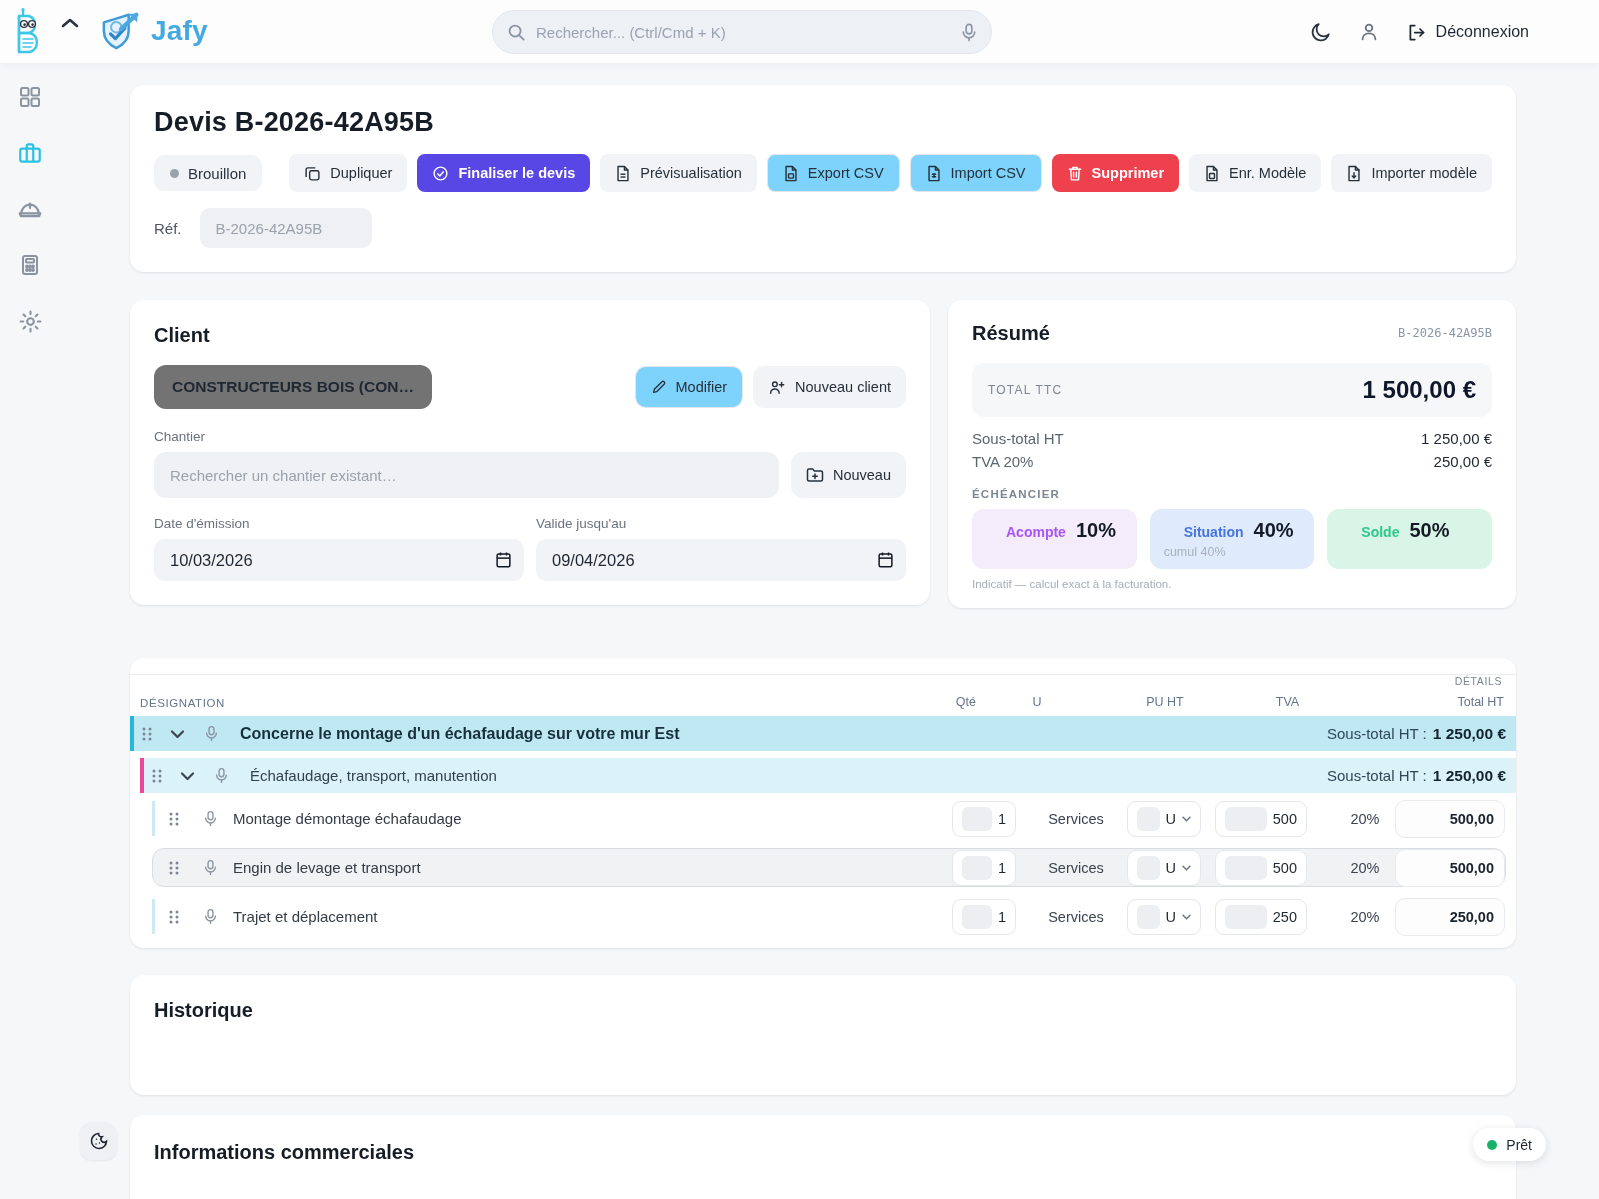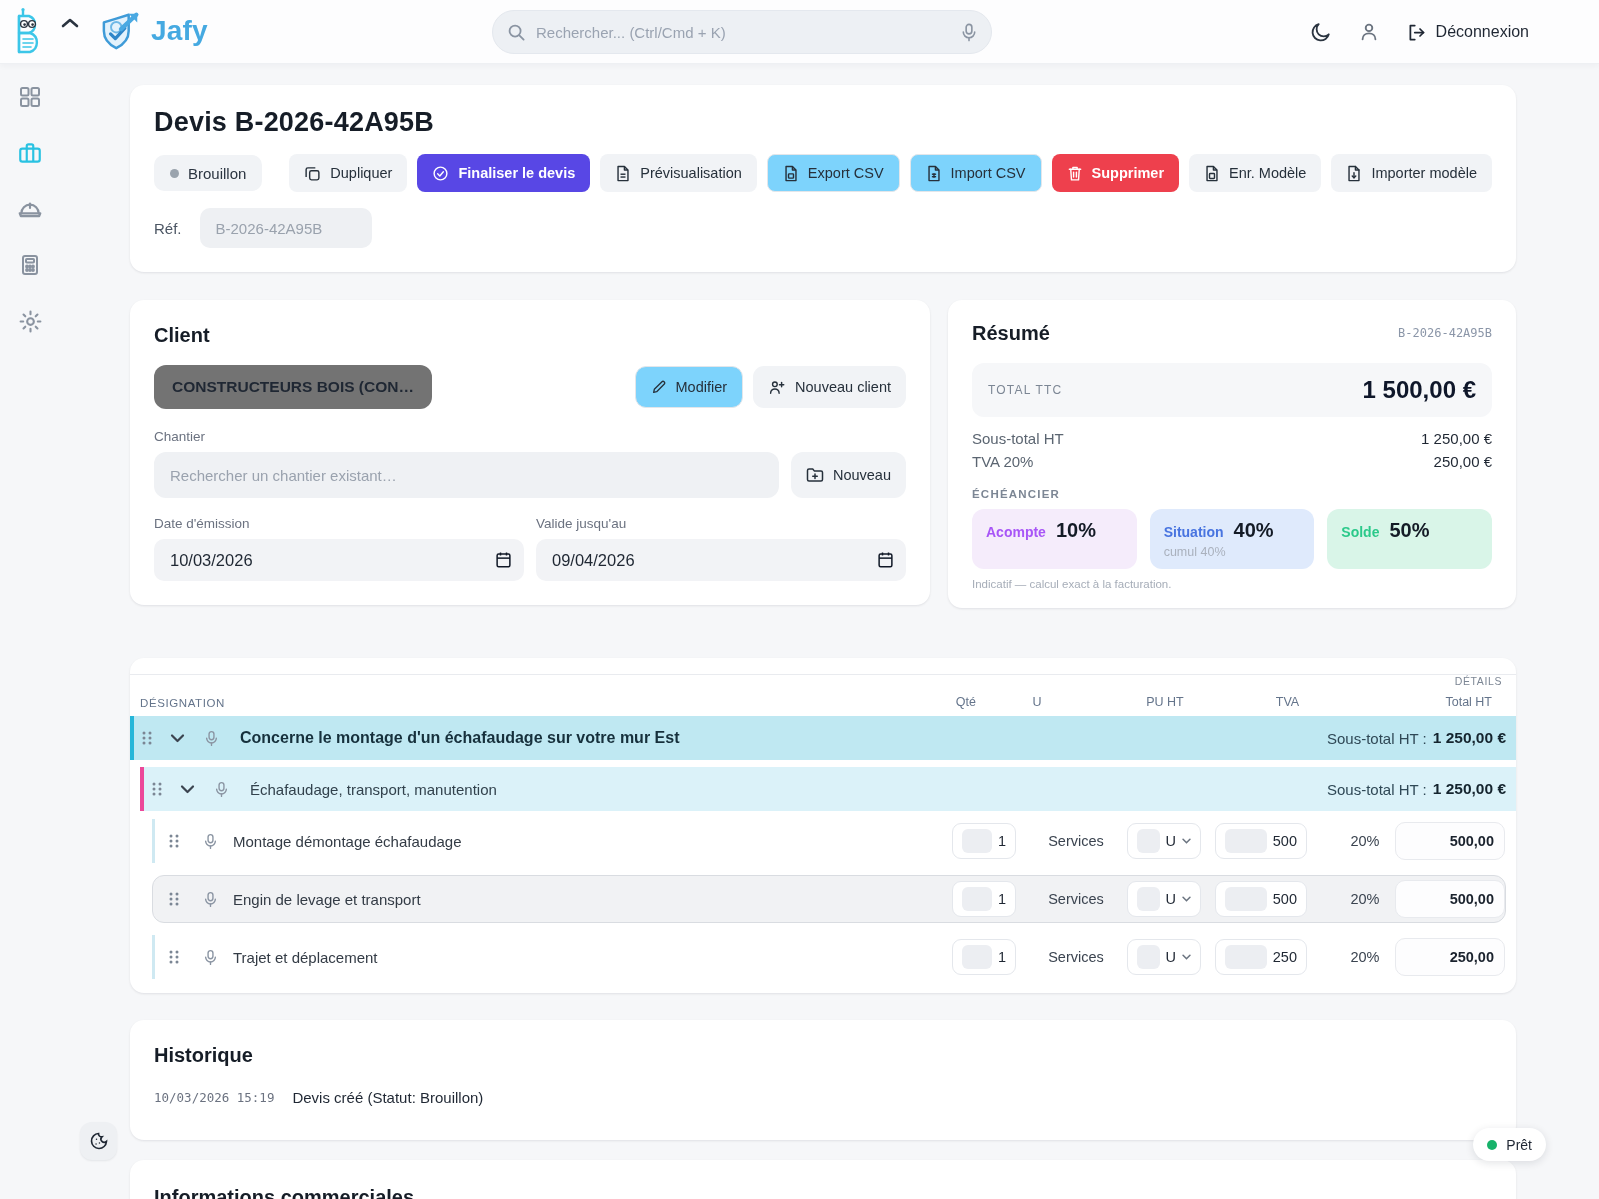--- a/index.html
+++ b/index.html
@@ -118,42 +118,42 @@
   }
   .total-label { font-size:12px; letter-spacing:1.2px; color:#7c8694; font-weight:500; }
   .total-value { font-size:24px; font-weight:700; color:#0f172a; }
   .sum-line { display:flex; justify-content:space-between; margin-top:13px; font-size:15px; }
   .sum-line .lbl { color:#5b6571; }
   .sum-line .val { color:#1f2733; }
   .sched-label { font-size:11.5px; letter-spacing:1.2px; color:#7c8694; font-weight:600; margin-top:18px; }
   .chips { display:flex; gap:13px; margin-top:9px; }
   .chip { flex:1; border-radius:12px; padding:10px 14px; min-height:48px; }
   .chip-top { display:flex; align-items:baseline; gap:10px; }
-  .chip-label { font-size:14px; font-weight:700; }
+  .chip-label { font-size:14px; font-weight:700;margin-left:20px; }
   .chip-value { font-size:20px; font-weight:700; color:#141b26; }
   .chip-sub { font-size:12.5px; color:#aab1bd; margin-top:3px; }
   .chip-deposit  { background:#f5ecfb; } .chip-deposit .chip-label { color:#a855f7; }
   .chip-situation{ background:#dfeafc; } .chip-situation .chip-label { color:#4874e0; }
   .chip-balance  { background:#d9f5e8; } .chip-balance .chip-label { color:#2bc98a; }
   .footnote { font-size:11.5px; color:#a6adb8; margin-top:9px; }
 
   
   .table-card { margin-top:50px; padding-bottom:14px; overflow:hidden; }
   .table-topspace { height:16px; }
   .thead { position:relative; height:42px; border-top:1px solid #e9ebef; }
   .th { position:absolute; font-size:12.5px; color:#64748b; }
   .th-designation { left:10px; bottom:7px; font-size:11.5px; letter-spacing:.6px; }
   .th-qty  { left:790px; width:56px; bottom:7px; text-align:right; }
   .th-unit { left:872px; width:70px; bottom:7px; text-align:center; }
   .th-pu   { left:985px; width:100px; bottom:7px; text-align:center; }
   .th-tva  { left:1110px; width:95px; bottom:7px; text-align:center; }
   .th-details { right:14px; top:0px; text-align:right; font-size:10.5px; letter-spacing:.6px; color:#7c8694; }
-  .th-total   { right:24px; bottom:7px; text-align:right; }
-
-  .trow { position:relative; height:44px; }
+  .th-total   { right:12px; bottom:7px; text-align:right; }
+
+  .trow { position:relative; height:35px; }
   .row-section {
     background:#bfe8f2; border-left:4px solid #26b6d9; margin-bottom:7px;
   }
   .row-subsection {
     background:#dbf2f9; border-left:4px solid #ec4899; margin-left:10px; margin-bottom:8px;
   }
   .row-item { margin-bottom:14px; }
   .row-item:last-child { margin-bottom:0; }
   .item-accent { position:absolute; left:22px; top:0; width:3px; height:100%; background:#cfe9f2; }
   .item-surface { position:absolute; left:22px; right:10px; top:-2px; bottom:-2px; background:#f1f2f4; border:1px solid #d9dce1; border-radius:12px; }
@@ -766,24 +766,20 @@
           <span class="cellfill"></span>
           <span class="cellval">250</span>
         </div>
       <div class="cell c-tva">20%</div>
       <div class="cell c-total totalbox">250,00</div>
     </div>
   </section>
 
   <section class="card history-card">
     <h2 class="card-h2">Historique</h2>
-    <div class="history-entry">
-      <span class="history-time">10/03/2026 15:19</span>
-      <span class="history-text">Devis créé (Statut: Brouillon)</span>
-    </div>
   </section>
 
   <section class="card commercial-card">
     <h2 class="card-h2">Informations commerciales</h2>
   </section>
 </main>
 
 <button class="cookie-btn">
   <span class="ic">
     <svg width="20" height="20" viewBox="0 0 24 24" fill="none" stroke="#1f2733" stroke-width="1.9" stroke-linecap="round">

